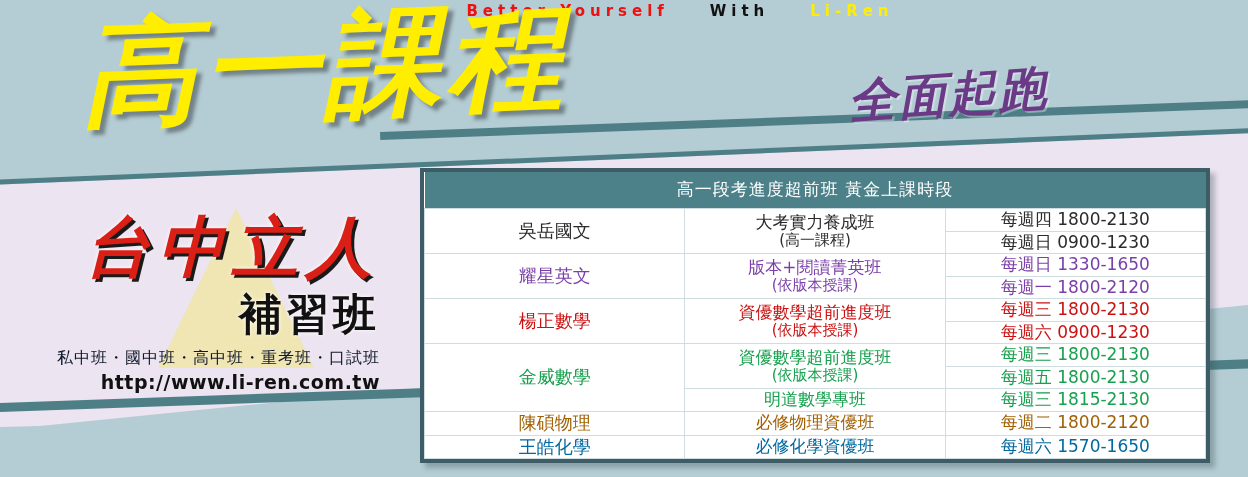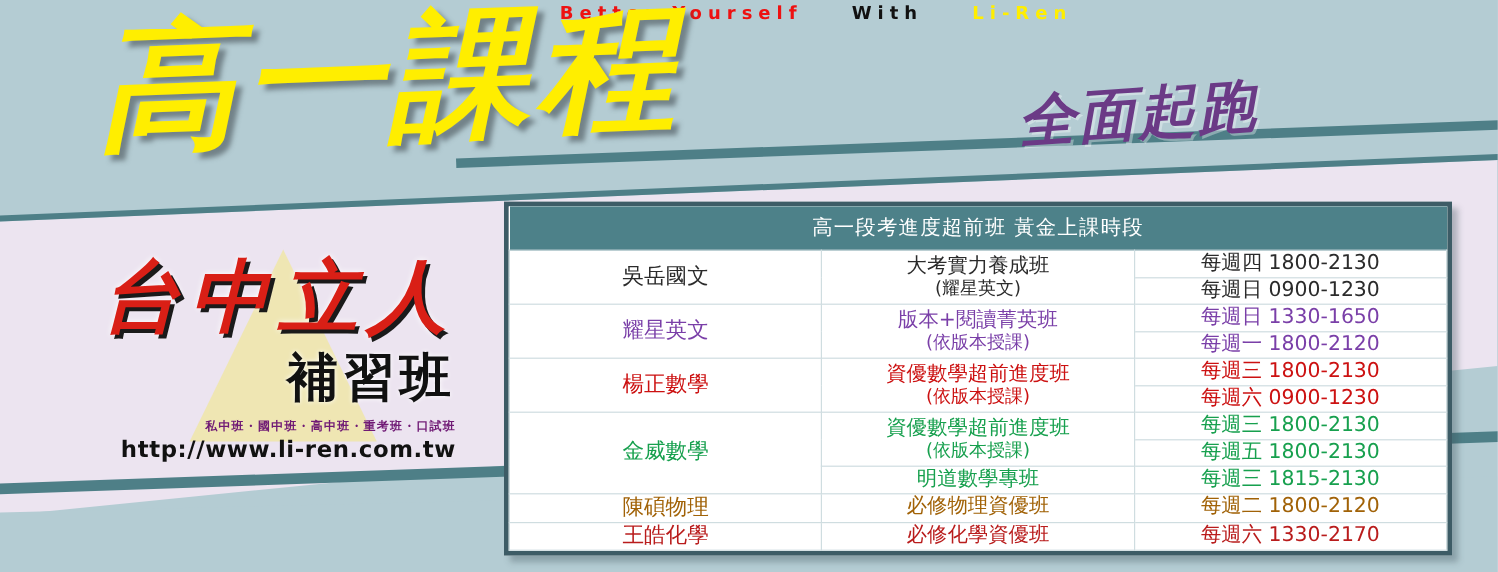--- a/index.html
+++ b/index.html
@@ -95,21 +95,21 @@
     text-shadow:3px 3px 0 #1a1a1a, 0 0 5px #ffffff;
   }
   .logo-sub{
     position:relative;margin-top:6px;
     font-family:"DejaVu Serif","Liberation Serif",serif;
     font-size:43px;font-weight:bold;color:#111;letter-spacing:4px;
     text-shadow:0 0 4px #fff;
   }
   .logo-tags{
     position:relative;margin-top:4px;
-    font-size:10px;font-weight:bold;color:#701a75;letter-spacing:1px;white-space:nowrap;
+    font-size:16px;font-weight:normal;color:#0f172a;letter-spacing:1px;white-space:nowrap;
   }
   .logo-exp{
     position:relative;margin-top:16px;
     font-size:17px;font-weight:bold;color:#111;letter-spacing:3px;white-space:nowrap;
   }
   .logo-url{
     position:relative;margin-top:2px;
     font-size:19px;font-weight:bold;color:#111;letter-spacing:.5px;white-space:nowrap;
   }
 
@@ -131,21 +131,21 @@
   }
   td.teacher{width:143px;font-size:18px;}
   td.course{width:255px;}
   td.time{font-size:17px;}
   .c-sub{font-size:15px;display:block;}
   .black{color:#2b2b2b;}
   .purple{color:#7a3fa8;}
   .red{color:#cc1111;}
   .green{color:#17a04e;}
   .blue{color:#a16207;}
-  .orange{color:#b91c1c;}
+  .orange{color:#0369a1;}
 </style>
 </head>
 <body>
 
 <div class="stage">
 
   <div class="bg-base"></div>
   <div class="bg-lav-main"></div>
   <div class="bg-lav-top"></div>
   <div class="band"></div>
@@ -175,21 +175,21 @@
   <div class="table-wrap">
     <table>
       <thead>
         <tr>
           <th colspan="3">高一段考進度超前班  黃金上課時段</th>
         </tr>
       </thead>
       <tbody id="tbody">
           <tr>
             <td class="teacher black" rowspan="2">吳岳國文</td>
-            <td class="course black" rowspan="2"><span>大考實力養成班</span><span class="c-sub">(耀星英文)</span></td>
+            <td class="course black" rowspan="2"><span>大考實力養成班</span><span class="c-sub">(高一課程)</span></td>
             <td class="time black">每週四 1800-2130</td>
           </tr>
           <tr>
             <td class="time black">每週日 0900-1230</td>
           </tr>
           <tr>
             <td class="teacher purple" rowspan="2">耀星英文</td>
             <td class="course purple" rowspan="2"><span>版本+閱讀菁英班</span><span class="c-sub">(依版本授課)</span></td>
             <td class="time purple">每週日 1330-1650</td>
           </tr>
@@ -217,19 +217,19 @@
             <td class="time green">每週三 1815-2130</td>
           </tr>
           <tr>
             <td class="teacher blue" rowspan="1">陳碩物理</td>
             <td class="course blue" rowspan="1"><span>必修物理資優班</span></td>
             <td class="time blue">每週二 1800-2120</td>
           </tr>
           <tr>
             <td class="teacher orange" rowspan="1">王皓化學</td>
             <td class="course orange" rowspan="1"><span>必修化學資優班</span></td>
-            <td class="time orange">每週六 1330-2170</td>
+            <td class="time orange">每週六 1570-1650</td>
           </tr>
         </tbody>
     </table>
   </div>
 
 </div>
 
 </body></html>

